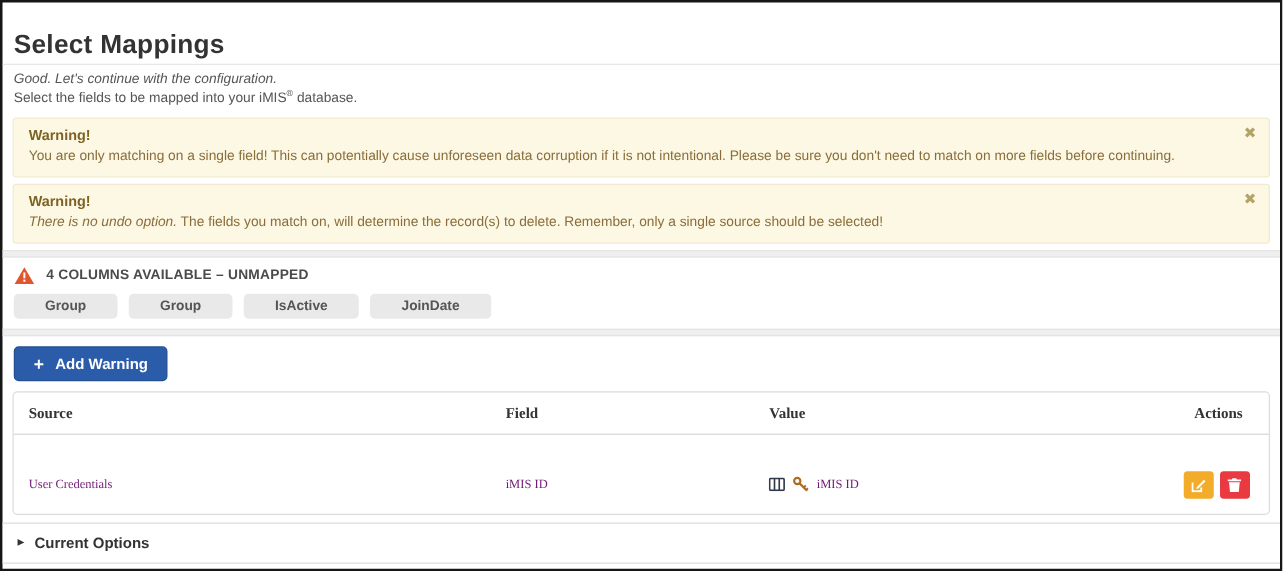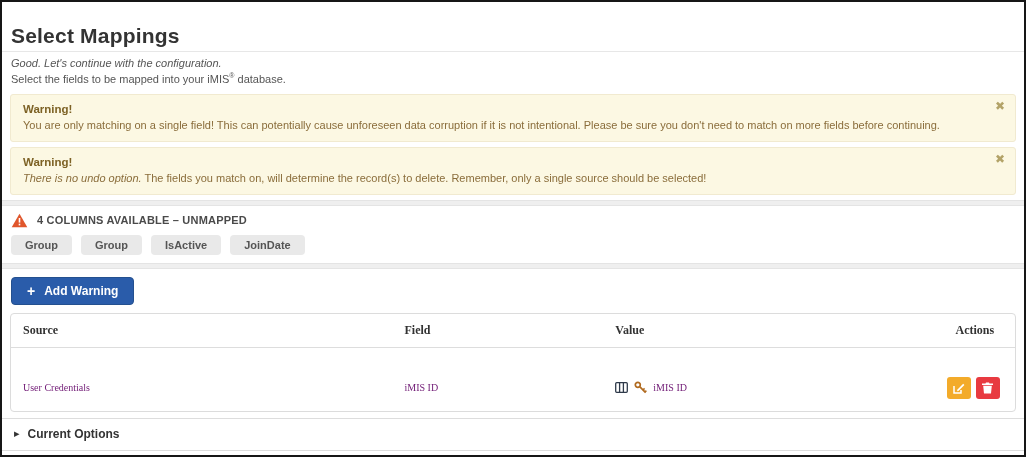--- a/index.html
+++ b/index.html
@@ -31,21 +31,21 @@
   .em { font-style:italic; }
   
   .band { height:6px; background:#efefef; border-top:1px solid #e4e4e4; border-bottom:1px solid #e4e4e4; }
   
   .unmapped { padding:7px 10px 8px 9px; }
   .unmapped-head { display:flex; align-items:center; gap:9px; }
   .unmapped-head .lbl { font-size:11px; font-weight:bold; color:#4a4a4a; letter-spacing:.2px; }
   .tags { margin-top:7px; display:flex; gap:9px; }
   .tag {
     background:#e9e9e9; color:#555; font-size:11px; font-weight:bold;
-    padding:4px 14px; border-radius:4px;
+    padding:4px 25px; border-radius:4px;
   }
   
   .toolbar { padding:8px 9px; }
   .btn-blue {
     display:inline-flex; align-items:center; gap:9px;
     background:#2a5caa; border:1px solid #24508f; color:#fff;
     font-size:12px; font-weight:bold; padding:6px 15px; border-radius:4px;
     cursor:pointer; font-family:inherit;
   }
   .btn-blue .plus { font-size:14px; font-weight:bold; line-height:1; }

